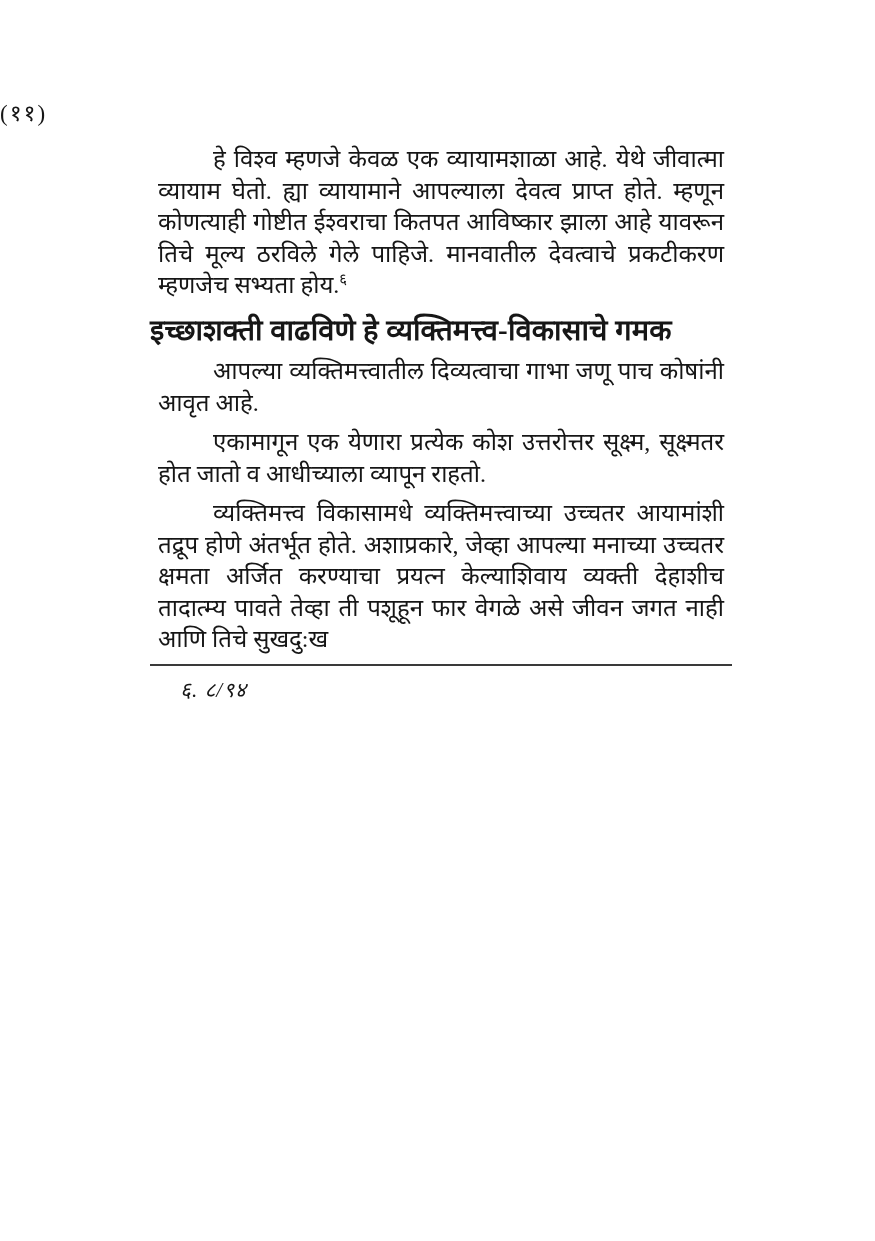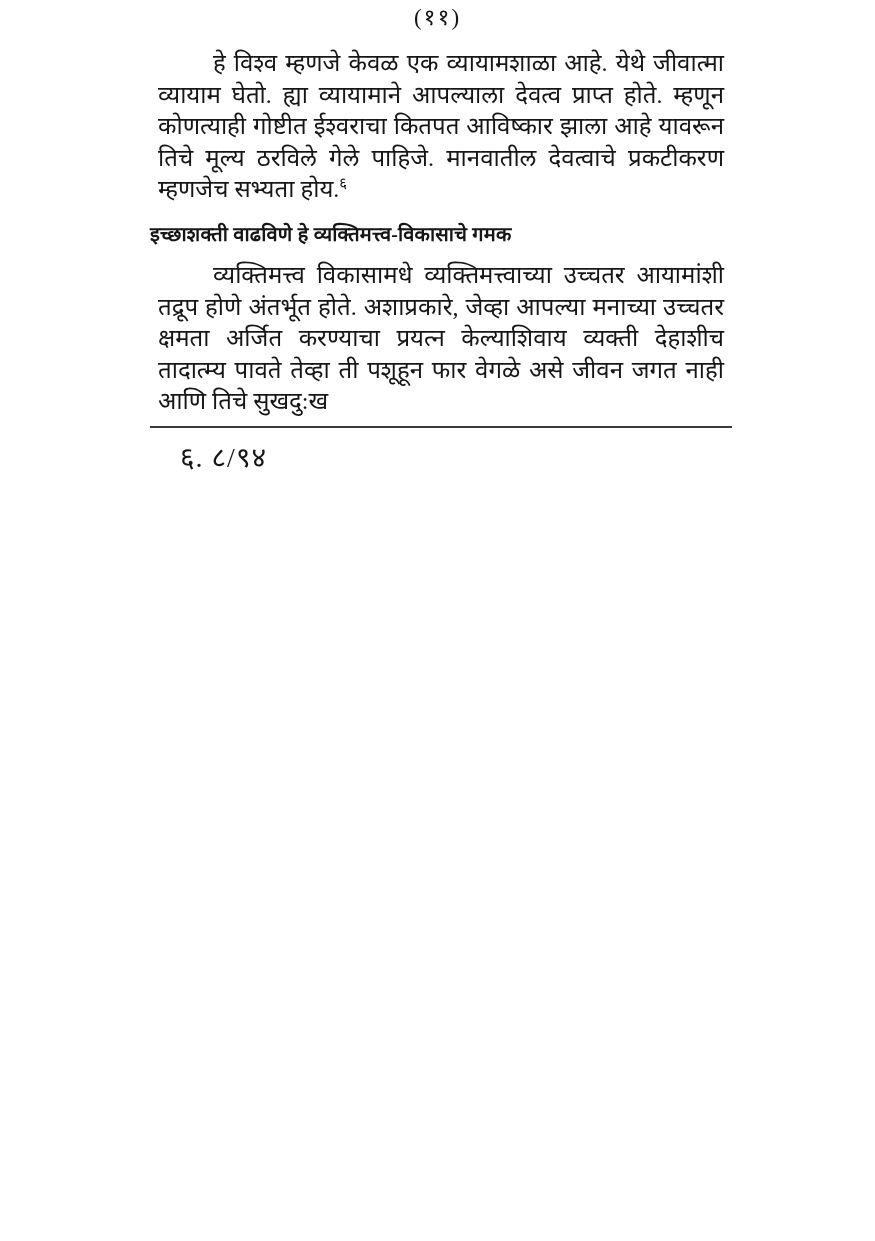--- a/index.html
+++ b/index.html
@@ -10,83 +10,86 @@
   .page {
     position: relative;
     width: 875px;
     height: 1241px;
     background: #ffffff;
     color: #161616;
     font-family: "Liberation Serif", "DejaVu Serif", serif;
     overflow: hidden;
   }
   .page-number {
-    text-align: center;
+    padding-top: 96px;
     font-size: 23px;
     letter-spacing: 2px;
   }
   .text-block {
     width: 582px;
     margin: 16px 143px 0 150px;
     font-size: 24px;
     line-height: 31.5px;
     text-align: justify;
   }
   p.body-para {
     margin: 8px;
     text-indent: 55px;
   }
   sup.fn-ref {
     font-size: 62%;
     line-height: 0;
     vertical-align: super;
   }
   h2.section-heading {
-    font-size: 20px;
+    font-size: 29px;
     font-weight: bold;
     margin: 13px 0 10px 0;
     text-indent: 0;
     text-align: left;
     letter-spacing: 0.2px;
   }
   .kosha-term {
     font-style: italic;
   }
   .footnote-block {
     width: 582px;
     margin: 8px 143px 0 150px;
     border-top: 2px solid #3a3a3a;
     padding-top: 9px;
   }
   .footnote-text {
-    font-size: 28px;
+    font-size: 21px;
     padding-left: 30px;
+    font-style: italic;
     letter-spacing: 1px;
   }
 </style>
 </head>
 <body>
 
 <div class="page">
 
   <div class="page-number">(११)</div>
 
   <div class="text-block">
 
     <p class="body-para"><span>हे विश्व म्हणजे केवळ एक व्यायामशाळा आहे. येथे जीवात्मा व्यायाम घेतो. ह्या व्यायामाने आपल्याला देवत्व प्राप्त होते. म्हणून कोणत्याही गोष्टीत ईश्वराचा कितपत आविष्कार झाला आहे यावरून तिचे मूल्य ठरविले गेले पाहिजे. मानवातील देवत्वाचे प्रकटीकरण म्हणजेच सभ्यता होय.</span><sup class="fn-ref">६</sup></p>
 
 
     <h2 class="section-heading">इच्छाशक्ती वाढविणे हे व्यक्तिमत्त्व-विकासाचे गमक</h2>
 
+    <p class="body-para">आपल्या व्यक्तिमत्त्वातील दिव्यत्वाचा गाभा जणू पाच कोषांनी आवृत आहे.</p>
 
 
 
 
 
 
+    <p class="body-para">एकामागून एक येणारा प्रत्येक कोश उत्तरोत्तर सूक्ष्म, सूक्ष्मतर होत जातो व आधीच्याला व्यापून राहतो.</p>
 
     <p class="body-para">व्यक्तिमत्त्व विकासामधे व्यक्तिमत्त्वाच्या उच्चतर आयामांशी तद्रूप होणे अंतर्भूत होते. अशाप्रकारे, जेव्हा आपल्या मनाच्या उच्चतर क्षमता अर्जित करण्याचा प्रयत्न केल्याशिवाय व्यक्ती देहाशीच तादात्म्य पावते तेव्हा ती पशूहून फार वेगळे असे जीवन जगत नाही आणि तिचे सुखदु:ख</p>
 
   </div>
 
   <div class="footnote-block">
     <div class="footnote-text">६. ८/९४</div>
   </div>
 
 </div>

